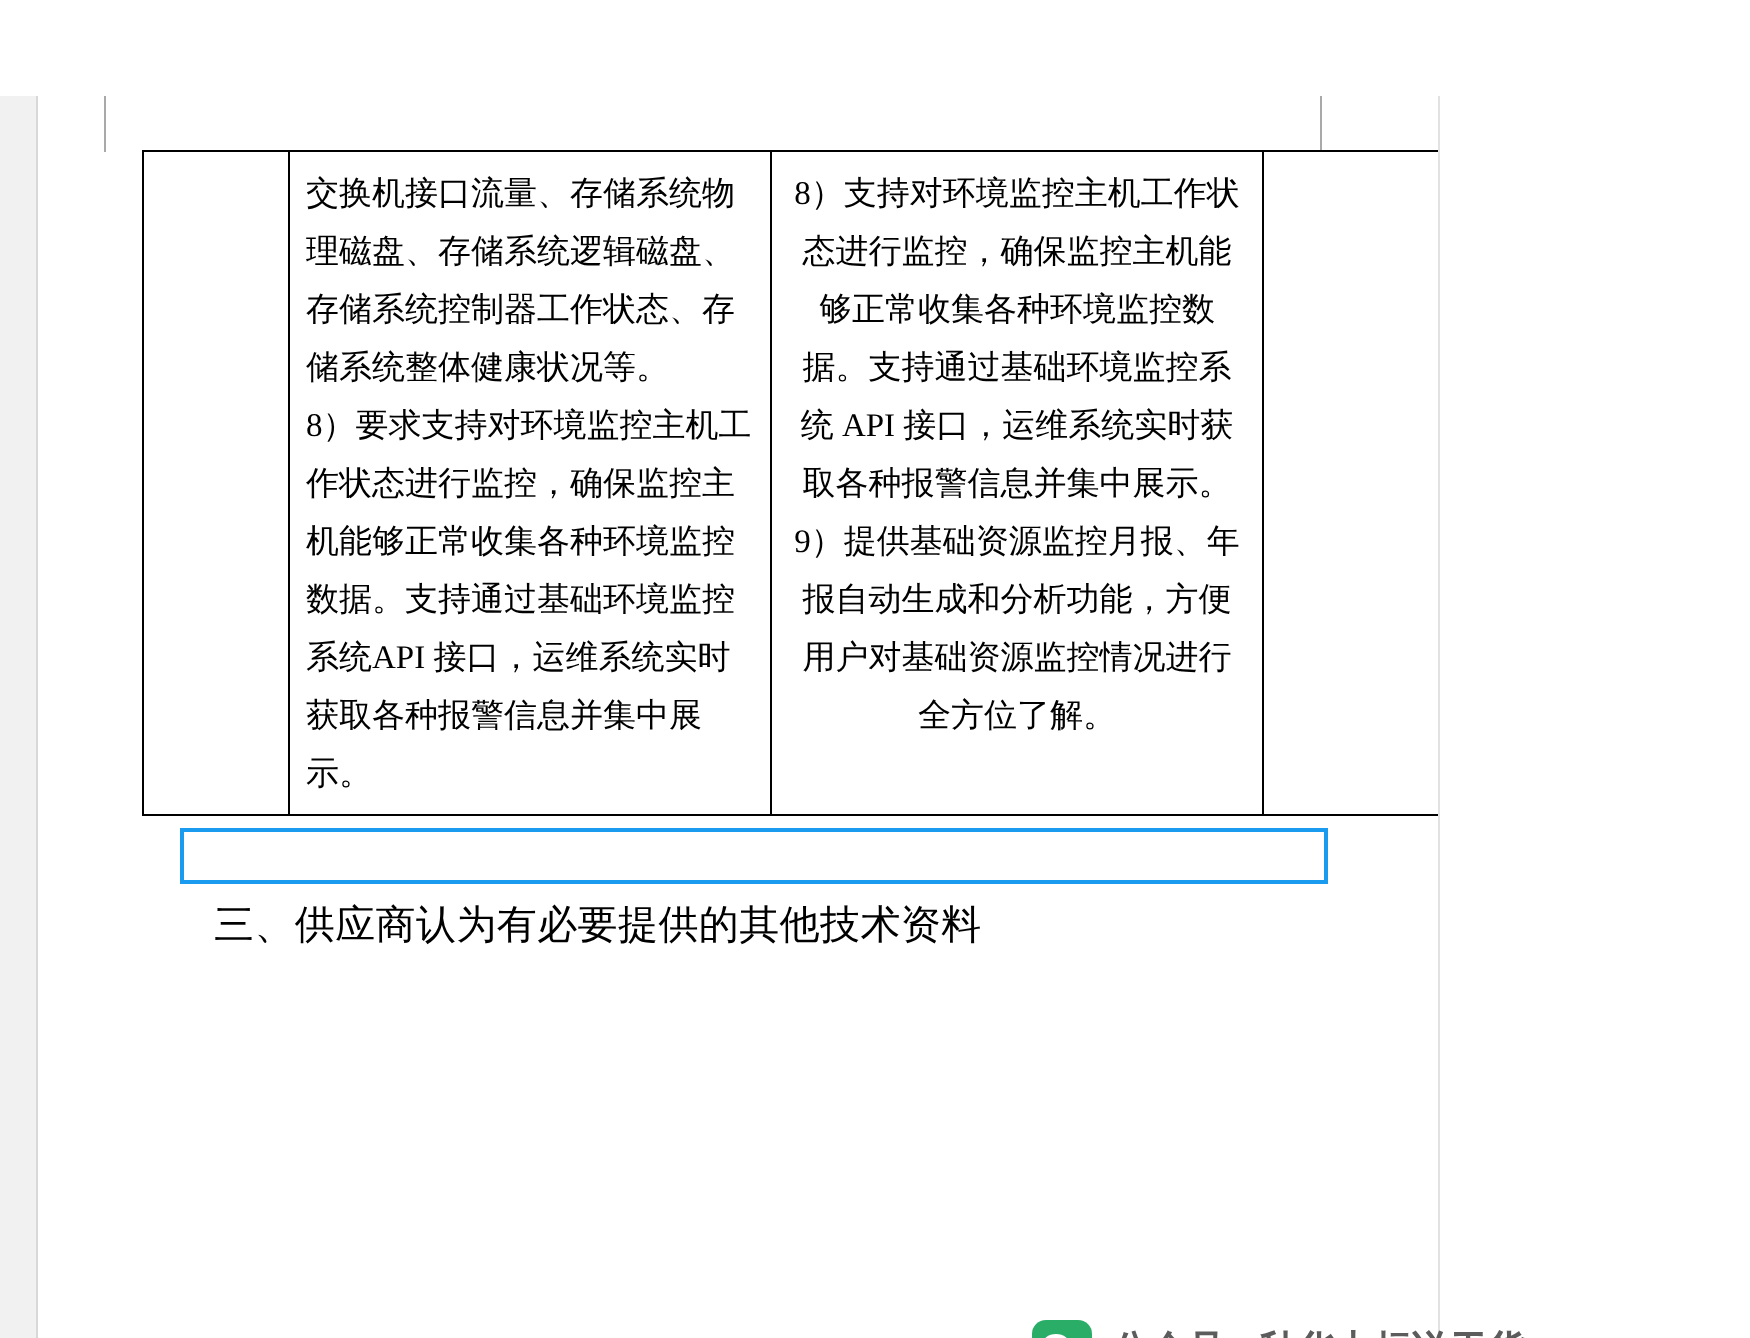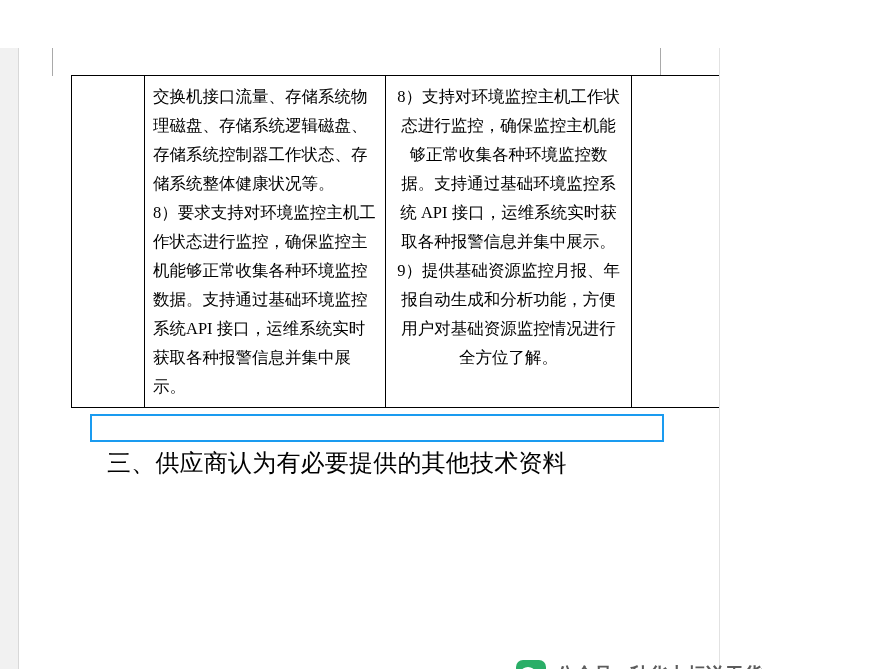--- a/index.html
+++ b/index.html
@@ -108,21 +108,21 @@
     border: 2px solid #1a9bf0;
     background: #ffffff;
     box-sizing: border-box;
   }
 
   
   .para {
     position: absolute;
     left: 52px;
     width: 610px;
-    font-size: 24px;
+    font-size: 20px;
     line-height: 34px;
     color: #000000;
     letter-spacing: 0.2px;
   }
   .p-heading { top: 398px; text-indent: 36px; }
   .p-sub { top: 438px; text-indent: 36px; }
   .p-body { top: 478px; text-indent: 36px; text-align: justify; }
 
   
   .watermark {

